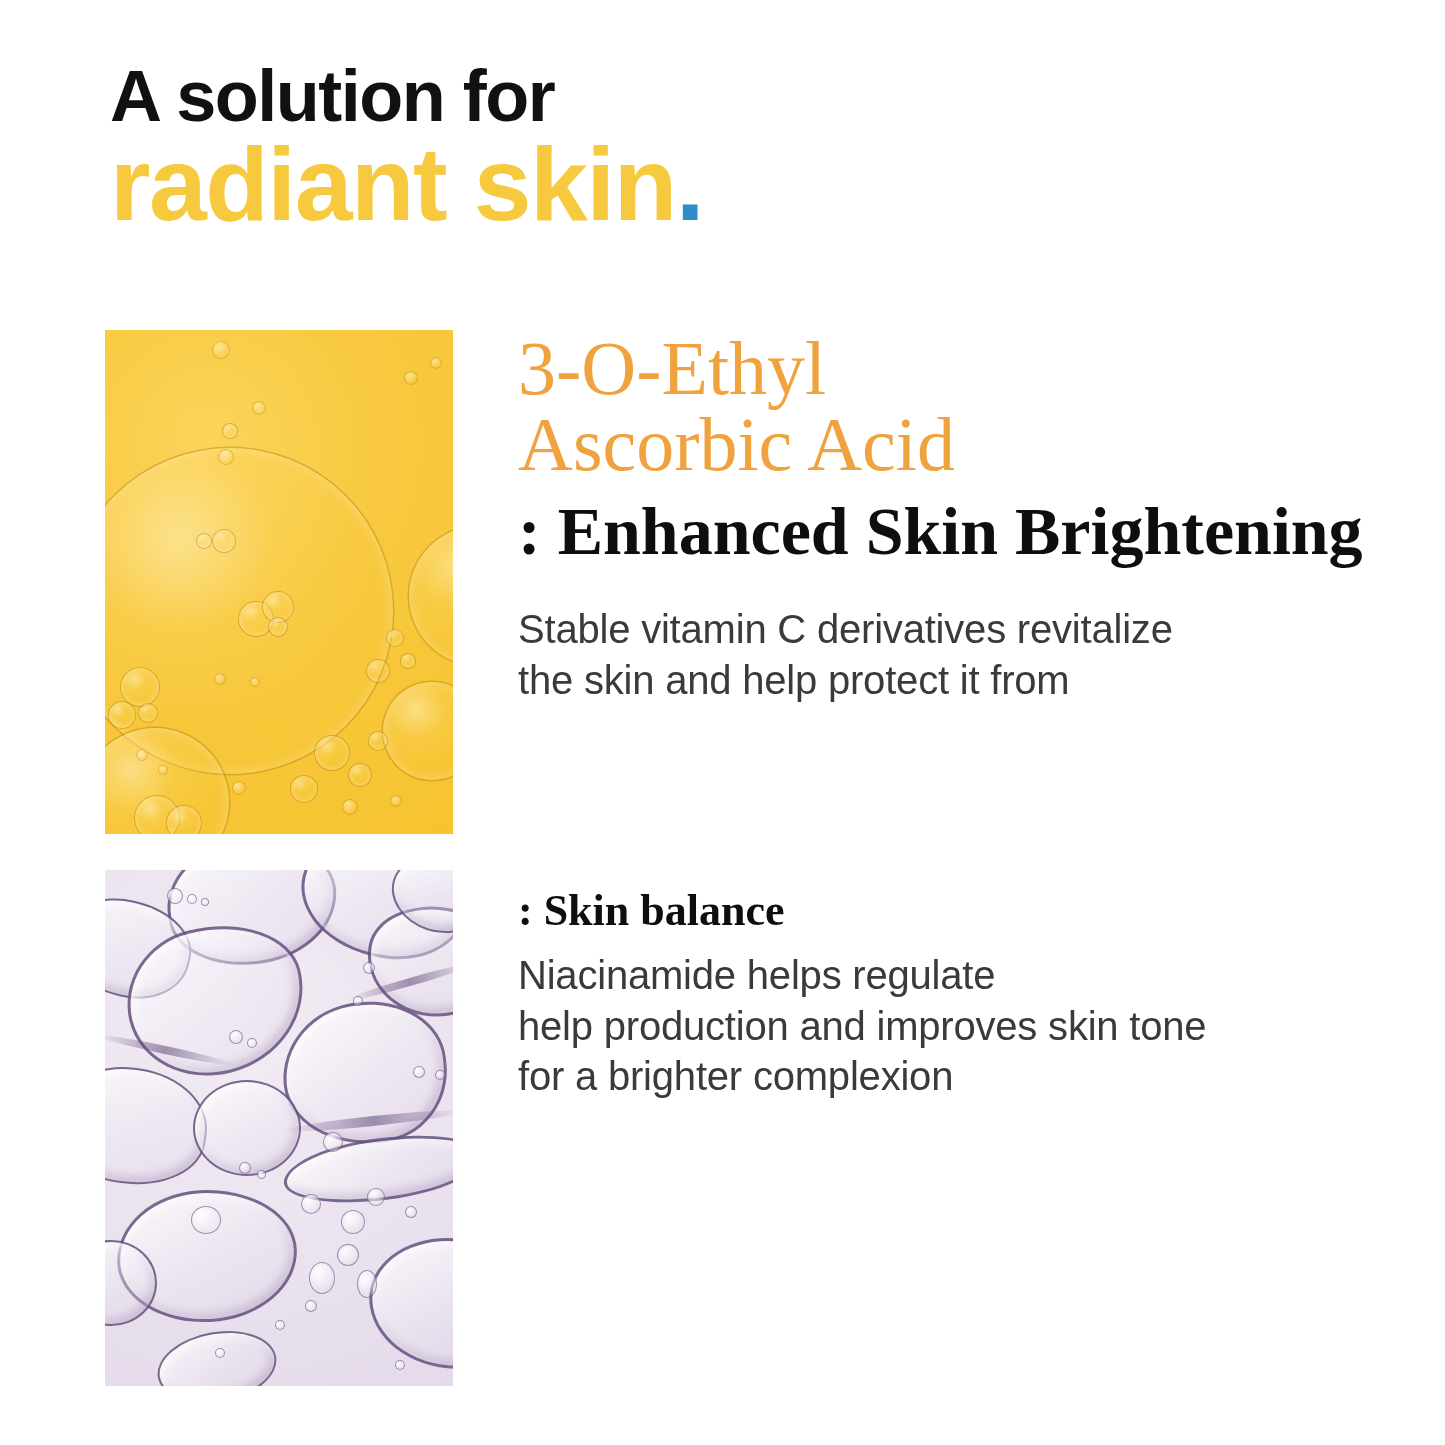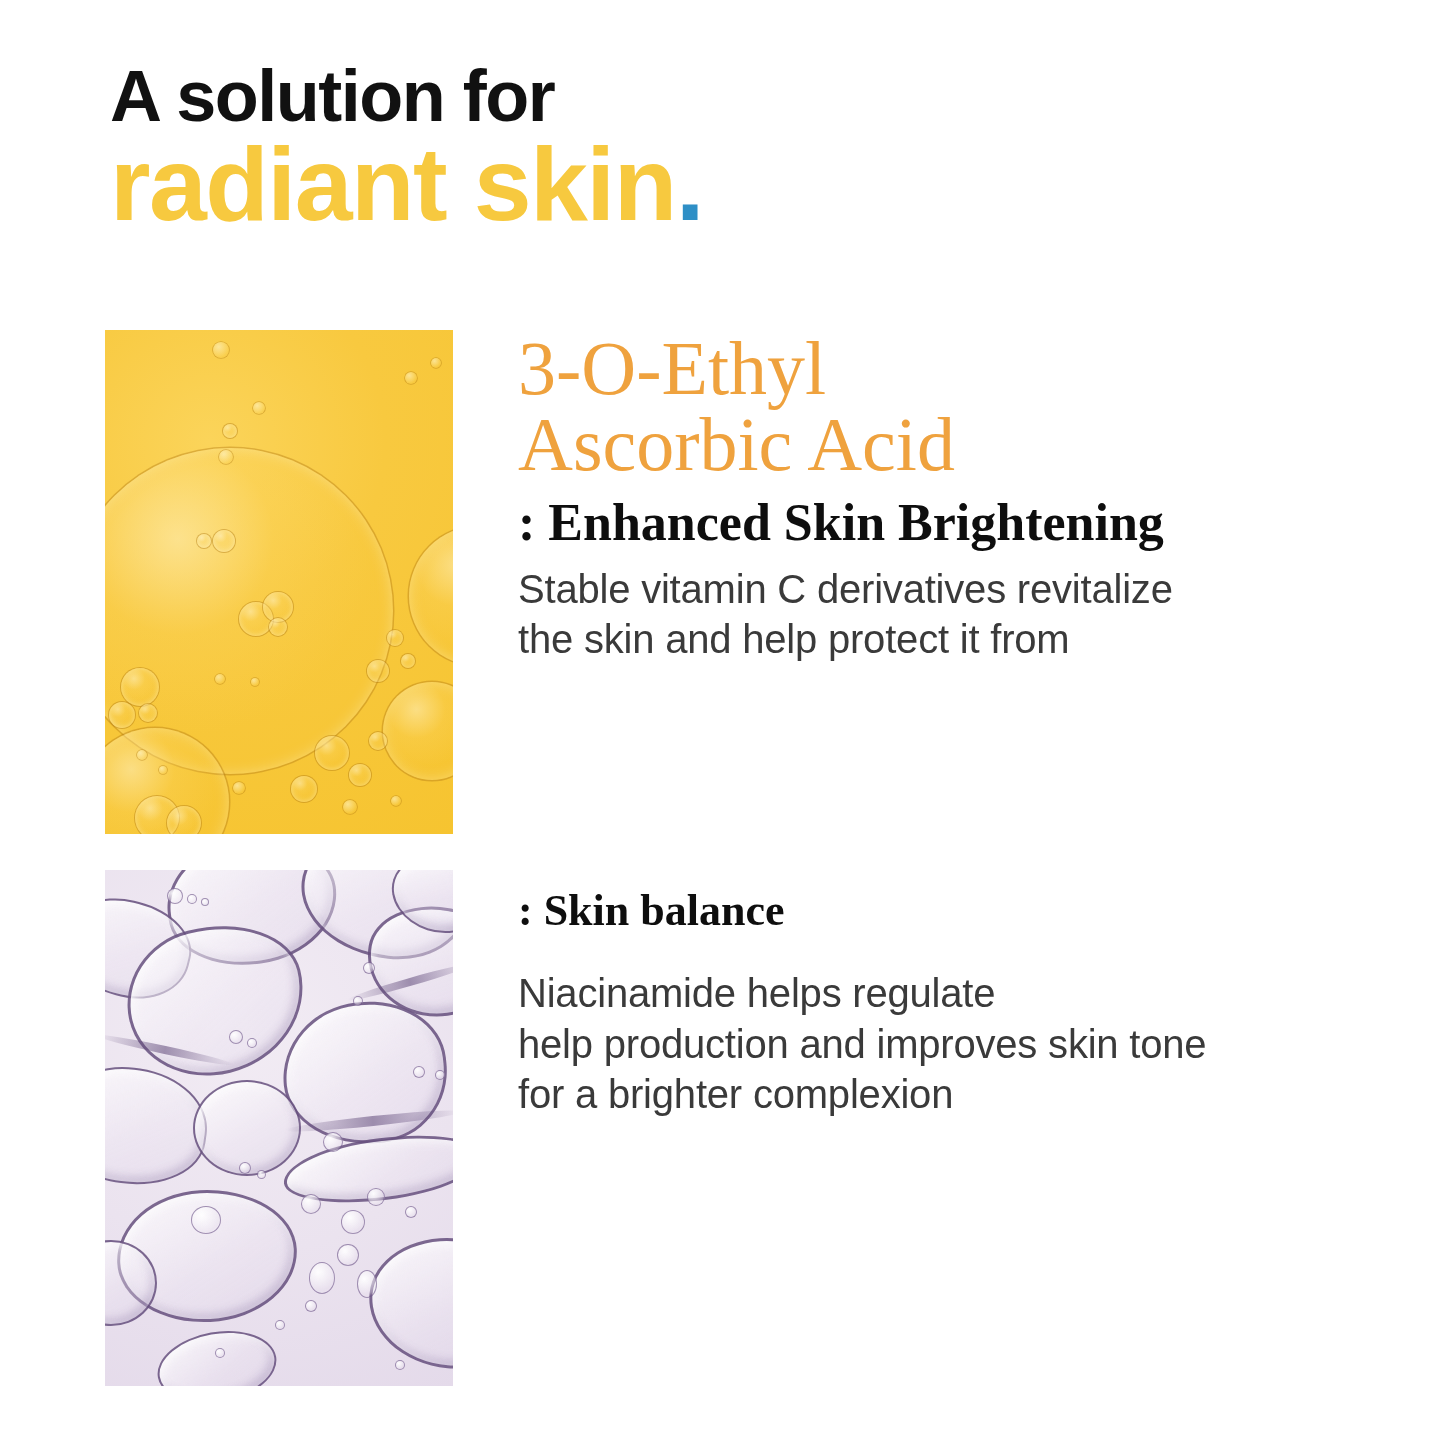--- a/index.html
+++ b/index.html
@@ -71,37 +71,37 @@
     line-height:1.0;
     letter-spacing:0px;
   }
   .sec1-name { font-size:76px; width:620px; }
   .sec2-name { font-size:88px; }
 
   .ingredient-benefit {
     font-family:"Liberation Serif", serif;
     font-weight:700;
     color:#0E0E0E;
-    font-size:52px;
+    font-size:68px;
     line-height:1.05;
     margin-top:14px;
     white-space:nowrap;
   }
   .sec2-benefit { font-size:44px; margin-top:18px; }
 
   .ingredient-desc {
     font-family:"Liberation Sans", sans-serif;
     font-weight:300;
     color:#3A3A3A;
     font-size:40px;
     line-height:1.26;
-    margin-top:13px;
+    margin-top:37px;
     letter-spacing:-0.2px;
   }
-  .sec2-desc { margin-top:34px; }
+  .sec2-desc { margin-top:16px; }
   .ingredient-desc span { display:block; white-space:nowrap; }
 
   
   .oil-img {
     position:absolute; inset:0;
     background:
       radial-gradient(circle at 30% 22%, #FBD45A 0%, #F8C93F 38%, #F6C430 100%);
   }
   .oil-img .drop {
     position:absolute;

